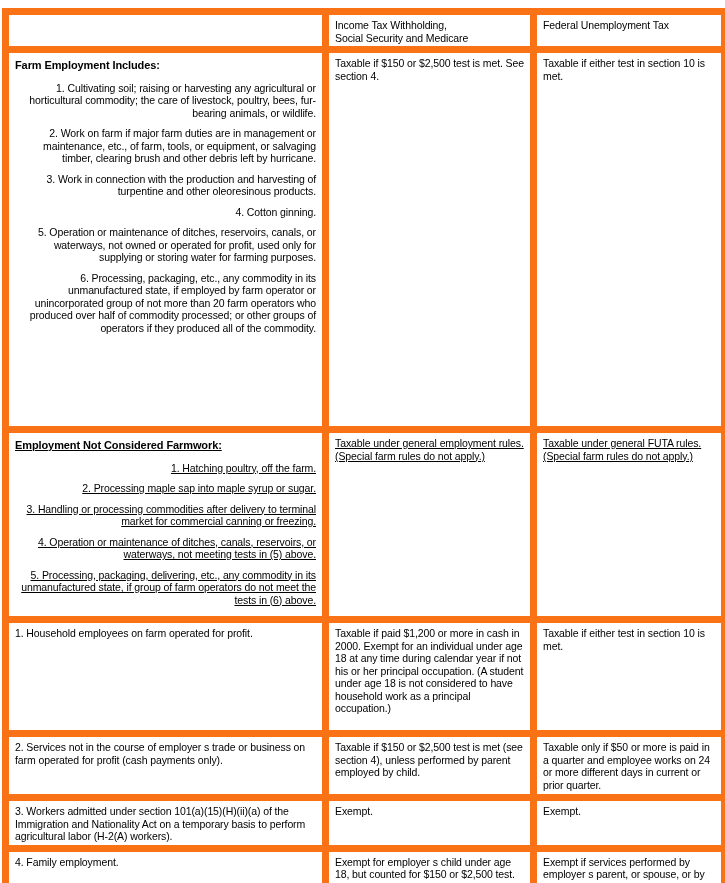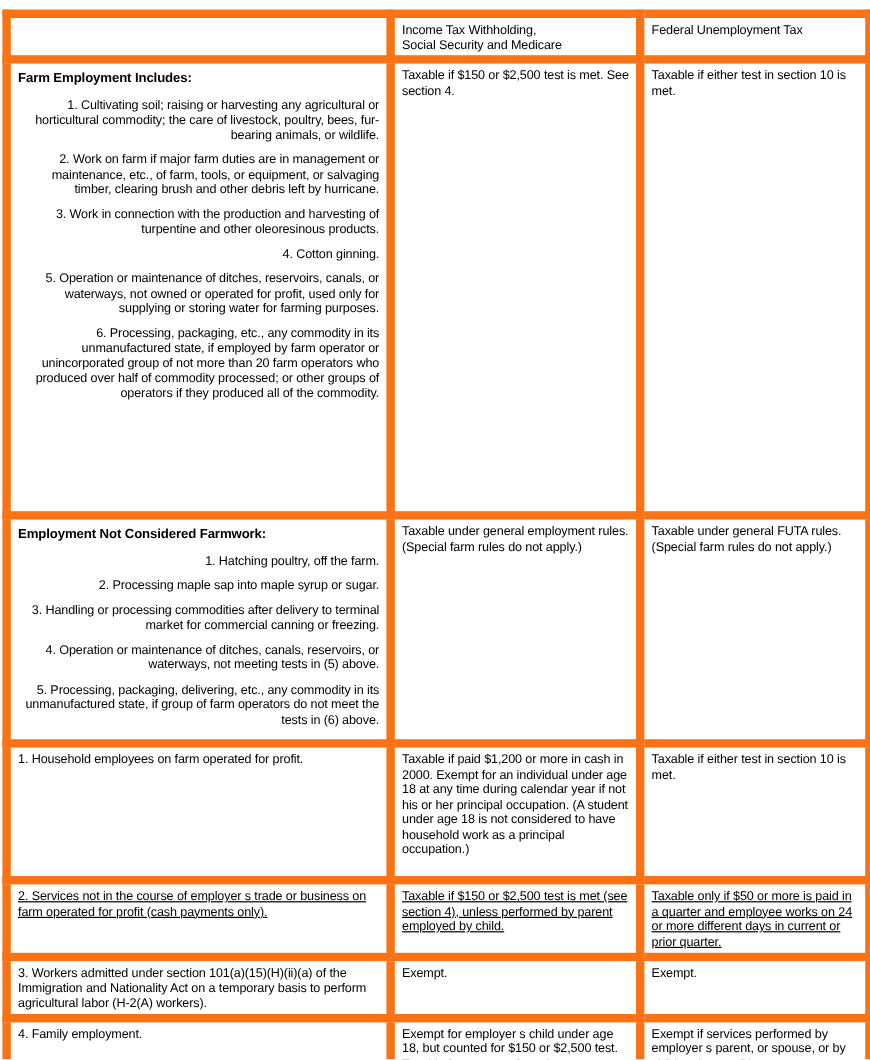--- a/index.html
+++ b/index.html
@@ -45,24 +45,24 @@
     background: #ffffff;
   }
   th.hdr {
     font-weight: bold;
     vertical-align: middle;
     white-space: pre-line;
     line-height: 13px;
   }
   tr.r-header { height: 34px; }
   tr.r1 { height: 380px; }
-  tr.r2 { height: 148px; }
+  tr.r2 { height: 148px; text-decoration: underline; }
   tr.r3 { height: 31px; }
   tr.r4 { height: 114px; }
-  tr.r5 { height: 64px; text-decoration: underline; }
+  tr.r5 { height: 64px; }
   tr.r6 { height: 48px; margin-top: 36px; }
   tr.r7 { height: 56px; }
   tr.r3 td { vertical-align: middle; }
   p.hd {
     font-weight: bold;
     font-size: 11px;
     margin: 2px 0 10px 0;
   }
   td p.item {
     margin: 0 0 8px 0;

